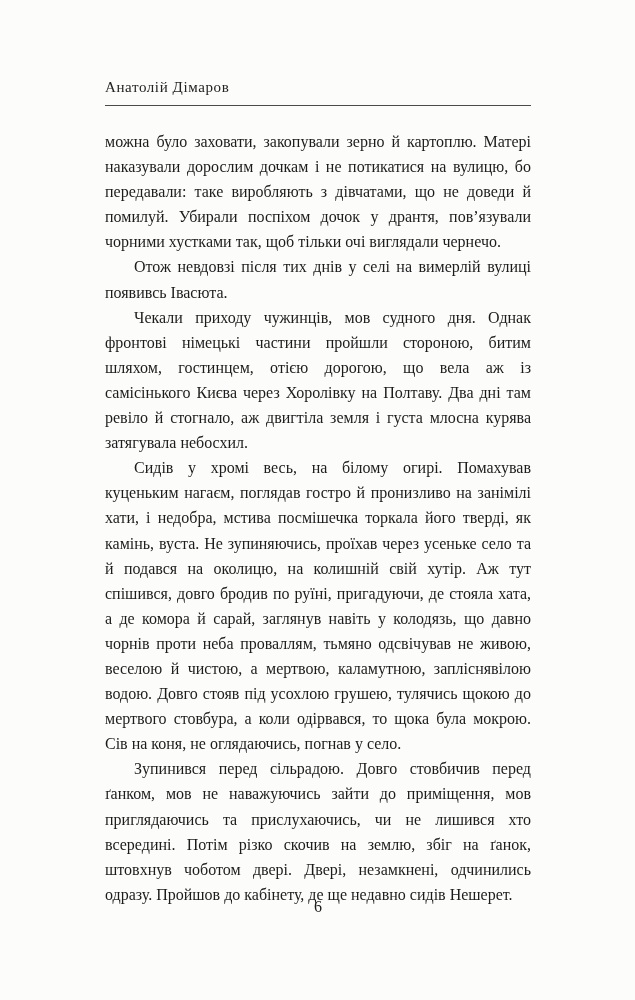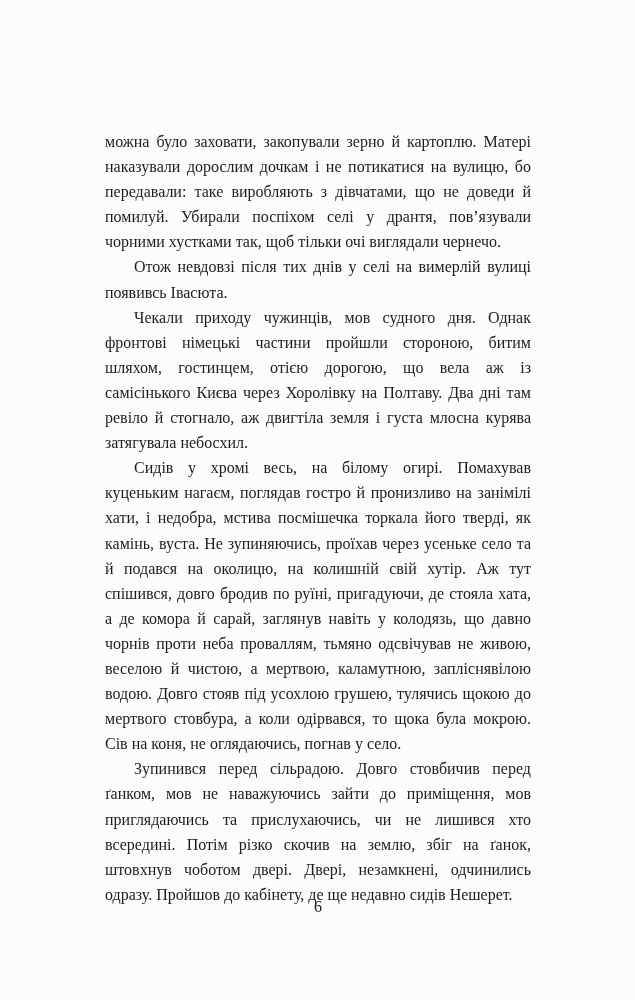--- a/index.html
+++ b/index.html
@@ -69,23 +69,24 @@
     font-size: 16px;
     color: #1c1c1c;
   }
 </style>
 </head>
 <body>
 
 <div class="book-page">
   <div class="content-column">
 
+    <div class="running-header">Анатолій Дімаров</div>
 
     <div class="body-text">
-      <p class="continuation">можна було заховати, закопували зерно й картоплю. Матері наказували дорослим дочкам і не потикатися на вулицю, бо передавали: таке виробляють з дівчатами, що не доведи й помилуй. Убирали поспіхом селі у дрантя, пов’язували чорними хустками так, щоб тільки очі виглядали чернечо.</p>
+      <p class="continuation">можна було заховати, закопували зерно й картоплю. Матері наказували дорослим дочкам і не потикатися на вулицю, бо передавали: таке виробляють з дівчатами, що не доведи й помилуй. Убирали поспіхом дочок у дрантя, пов’язували чорними хустками так, щоб тільки очі виглядали чернечо.</p>
       <p>Отож невдовзі після тих днів у селі на вимерлій вулиці появивсь Івасюта.</p>
       <p>Чекали приходу чужинців, мов судного дня. Однак фронтові німецькі частини пройшли стороною, битим шляхом, гостинцем, отією дорогою, що вела аж із самісінького Києва через Хоролівку на Полтаву. Два дні там ревіло й стогнало, аж двигтіла земля і густа млосна курява затягувала небосхил.</p>
       <p>Сидів у хромі весь, на білому огирі. Помахував куценьким нагаєм, поглядав гостро й пронизливо на занімілі хати, і недобра, мстива посмішечка торкала його тверді, як камінь, вуста. Не зупиняючись, проїхав через усеньке село та й подався на околицю, на колишній свій хутір. Аж тут спішився, довго бродив по руїні, пригадуючи, де стояла хата, а де комора й сарай, заглянув навіть у колодязь, що давно чорнів проти неба проваллям, тьмяно одсвічував не живою, веселою й чистою, а мертвою, каламутною, запліснявілою водою. Довго стояв під усохлою грушею, тулячись щокою до мертвого стовбура, а коли одірвався, то щока була мокрою. Сів на коня, не оглядаючись, погнав у село.</p>
       <p>Зупинився перед сільрадою. Довго стовбичив перед ґанком, мов не наважуючись зайти до приміщення, мов приглядаючись та прислухаючись, чи не лишився хто всередині. Потім різко скочив на землю, збіг на ґанок, штовхнув чоботом двері. Двері, незамкнені, одчинились одразу. Пройшов до кабінету, де ще недавно сидів Нешерет.</p>
     </div>
 
     <div class="page-number">6</div>
 
   </div>
 </div>

